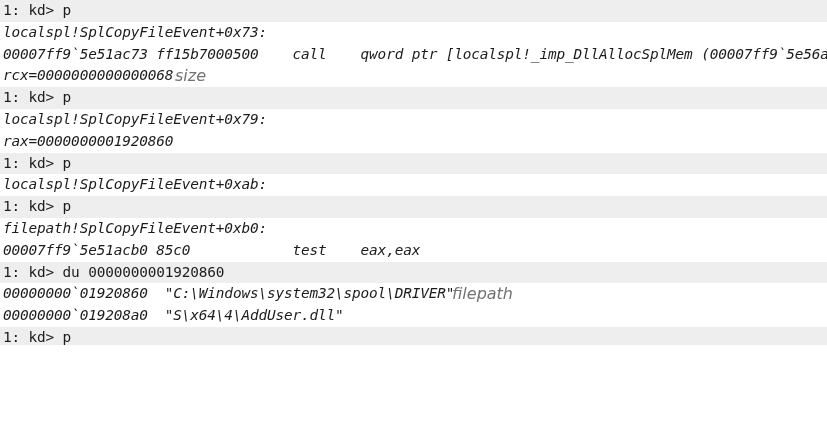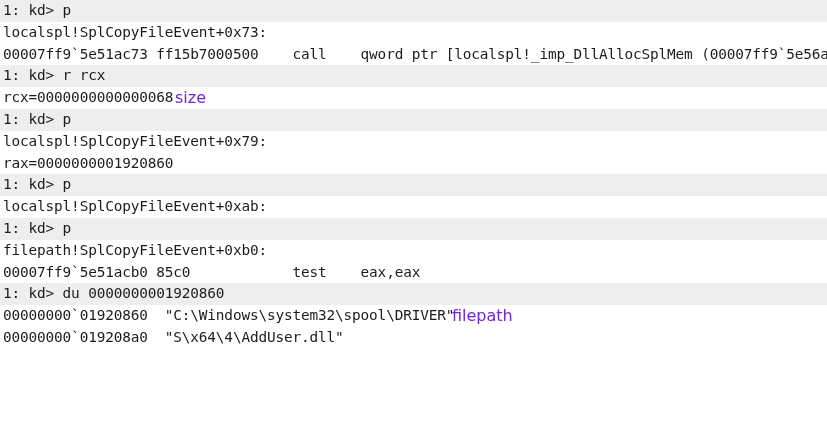--- a/index.html
+++ b/index.html
@@ -31,42 +31,42 @@
     letter-spacing: -0.15px;
     padding-left: 3px;
     box-sizing: border-box;
     overflow: visible;
   }
   .line.shaded {
     background: #eeeeee;
   }
   .line.plain {
     background: #ffffff;
+    font-style: italic;
   }
   .annot {
     font-family: "DejaVu Sans", "Liberation Sans", sans-serif;
     font-size: 16px;
     font-weight: 400;
     letter-spacing: 0;
-    color: #6d28d9;
+    color: #737373;
     position: absolute;
     top: 0;
     line-height: 21.8px;
   }
   .annot-size { left: 175px; }
   .annot-filepath { left: 452px; text-align: right; }
 </style>
 </head>
 <body>
 
 <div id="console">
     <div class="line shaded">1: kd&gt; p</div>
     <div class="line plain">localspl!SplCopyFileEvent+0x73:</div>
     <div class="line plain">00007ff9`5e51ac73 ff15b7000500    call    qword ptr [localspl!_imp_DllAllocSplMem (00007ff9`5e56ad30)]</div>
-    <div class="line shaded">1: kd&gt; r rcx</div>
     <div class="line plain">rcx=0000000000000068<span class="annot annot-size">size</span></div>
     <div class="line shaded">1: kd&gt; p</div>
     <div class="line plain">localspl!SplCopyFileEvent+0x79:</div>
     <div class="line plain">rax=0000000001920860</div>
     <div class="line shaded">1: kd&gt; p</div>
     <div class="line plain">localspl!SplCopyFileEvent+0xab:</div>
     <div class="line shaded">1: kd&gt; p</div>
     <div class="line plain">filepath!SplCopyFileEvent+0xb0:</div>
     <div class="line plain">00007ff9`5e51acb0 85c0            test    eax,eax</div>
     <div class="line shaded">1: kd&gt; du 0000000001920860</div>

